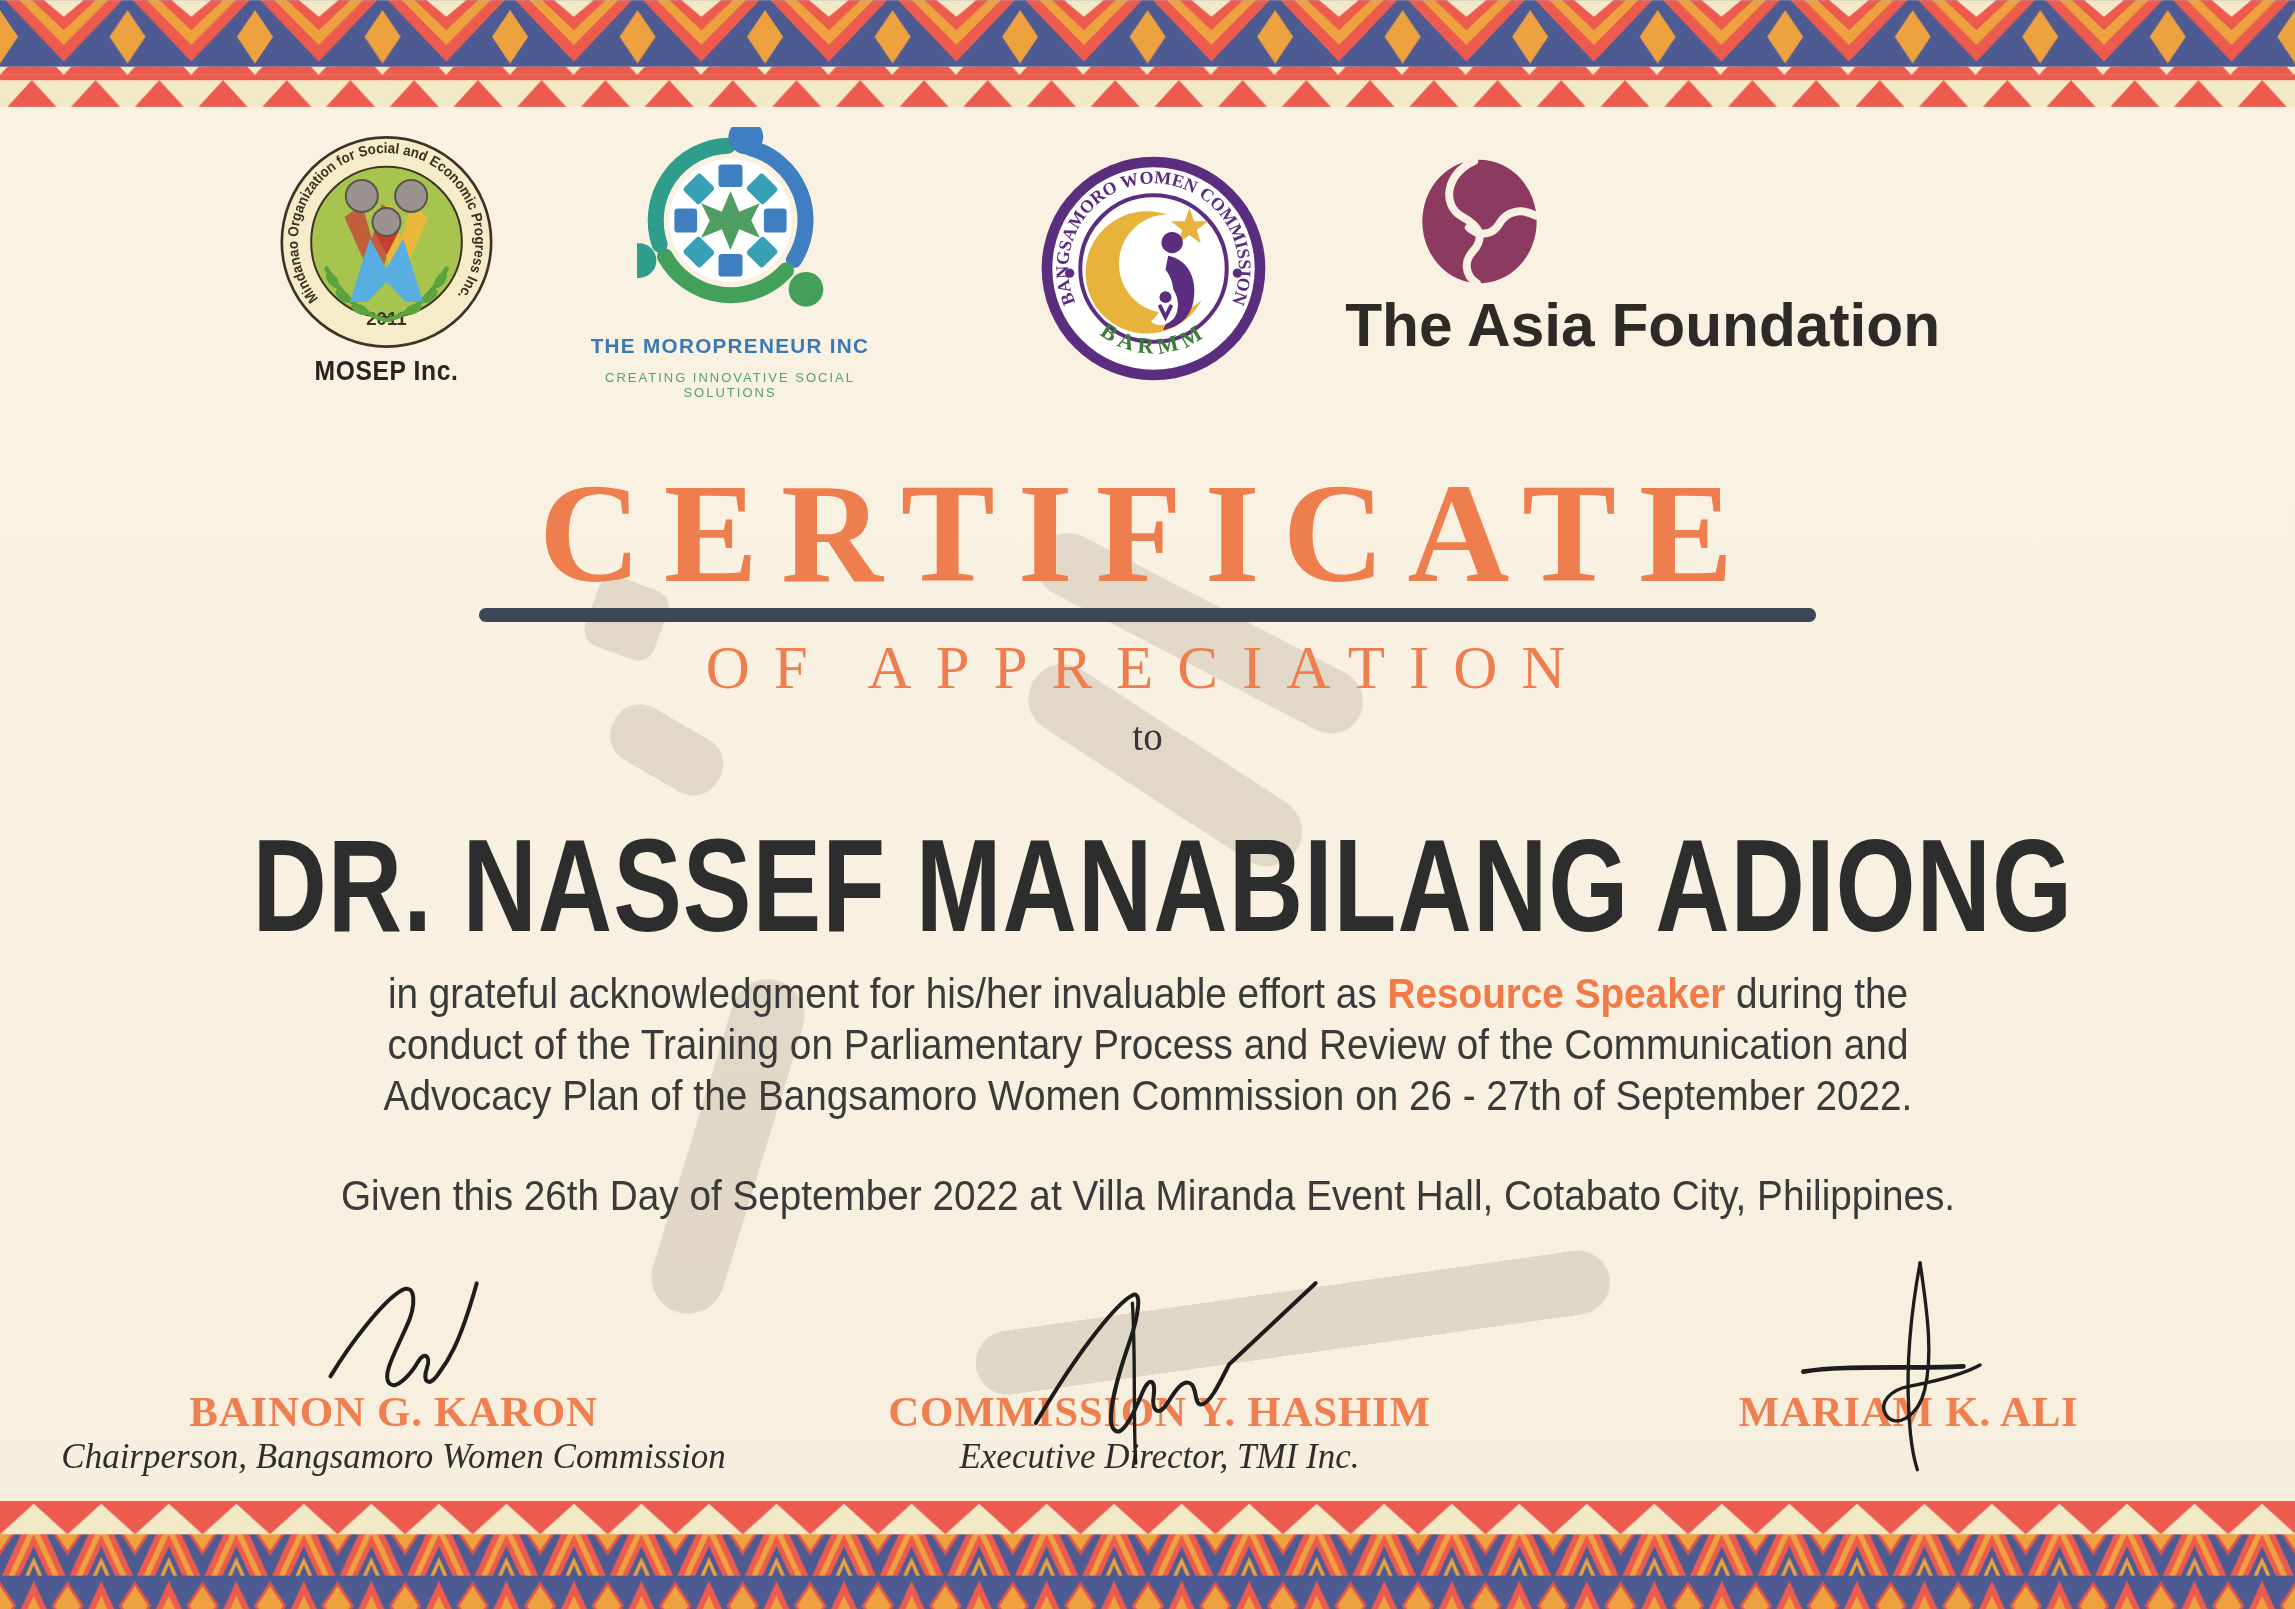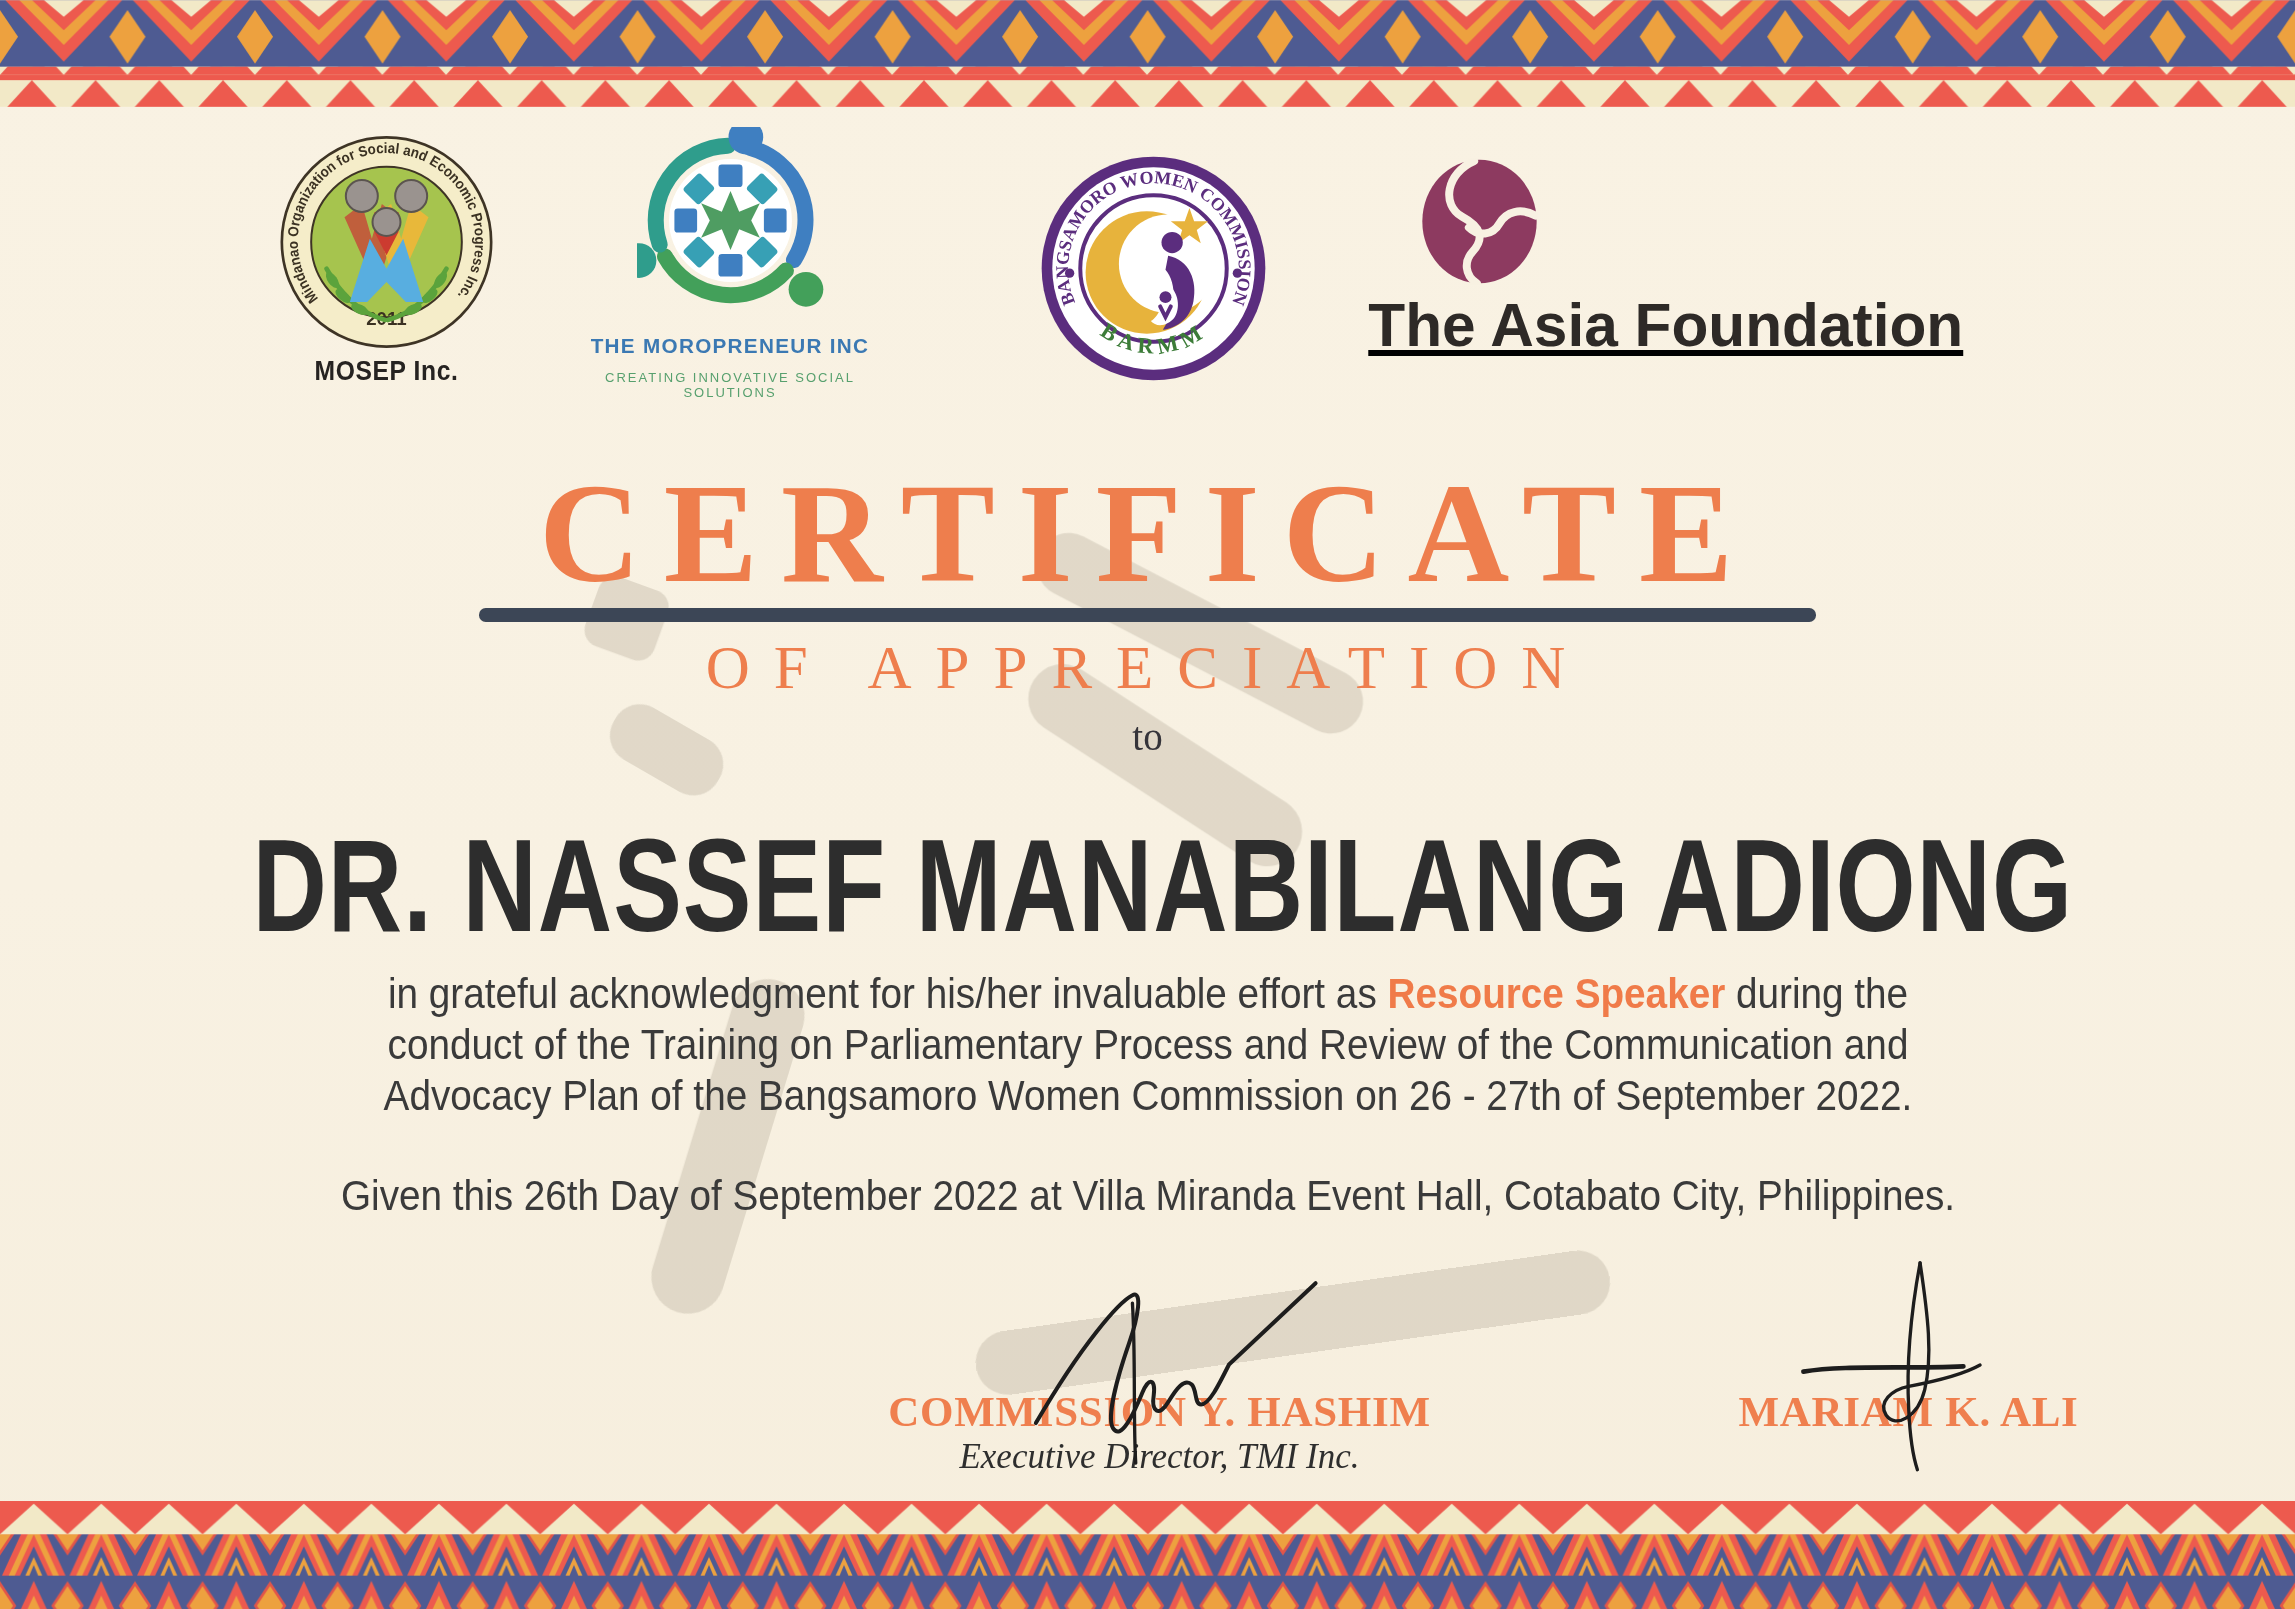--- a/index.html
+++ b/index.html
@@ -14,21 +14,21 @@
 
   
   .logo{position:absolute;z-index:2;text-align:center;}
   .logo-mosep{left:263px;top:132px;width:247px;}
   .mosep-label{margin-top:1.3px;font-weight:bold;font-size:28px;color:#262321;
     letter-spacing:0.7px;transform:scaleX(.88);transform-origin:center;}
   .logo-tmi{left:570px;top:127px;width:320px;}
   .tmi-word{margin-top:20px;font-weight:bold;font-size:20.7px;color:#3b79b3;letter-spacing:1.3px;}
   .tmi-tag{margin-top:12px;font-size:13px;color:#57a06e;letter-spacing:2px;}
   .logo-bwc{left:1035px;top:149px;width:237px;}
-  .logo-taf{left:1317px;top:158px;width:653px;text-align:right;text-decoration:underline;}
+  .logo-taf{left:1317px;top:158px;width:653px;text-align:center;}
   .taf-word{margin-top:5.3px;margin-left:5.3px;font-weight:bold;font-size:61px;color:#2e2a27;
     letter-spacing:0;transform:scaleX(.99);transform-origin:left;}
 
   
   .ctext{position:absolute;left:0;width:100%;text-align:center;z-index:2;}
   .title{top:463px;font-family:"Liberation Serif",serif;font-weight:bold;font-size:141px;
     line-height:1;letter-spacing:23px;color:#ee7e4d;}
   .rule{position:absolute;z-index:2;left:479px;top:608px;width:1337px;height:14px;
     background:#3c4656;border-radius:6.7px;}
   .subtitle{top:637px;font-family:"Liberation Serif",serif;font-size:61px;line-height:1;
@@ -248,20 +248,27 @@
   <div class="ctext to">to</div>
   <div class="ctext recipient">DR. NASSEF MANABILANG ADIONG</div>
 
   <div class="bodytext">
     <div><span>in grateful acknowledgment for his/her invaluable effort as </span><span class="hl">Resource Speaker</span><span> during the</span></div>
     <div>conduct of the Training on Parliamentary Process and Review of the Communication and</div>
     <div>Advocacy Plan of the Bangsamoro Women Commission on 26 - 27th of September 2022.</div>
   </div>
   <div class="given">Given this 26th Day of September 2022 at Villa Miranda Event Hall, Cotabato City, Philippines.</div>
 
+  <div class="sig sig-1">
+    <svg class="sigmark m1" width="240" height="133" viewBox="0 0 360 200">
+      <path d="M70,160 C100,110 150,45 178,30 C198,20 200,52 184,86 C166,126 148,158 158,170 C168,182 190,158 203,136 C212,122 221,130 215,148 C208,168 218,176 231,158 C243,142 262,120 290,20" fill="none" stroke="#1d1d1d" stroke-width="6" stroke-linecap="round"></path>
+    </svg>
+    <div class="signame">BAINON G. KARON</div>
+    <div class="sigtitle">Chairperson, Bangsamoro Women Commission</div>
+  </div>
 
   <div class="sig sig-2">
     <svg class="sigmark m2" width="373" height="207" viewBox="0 0 560 310">
       <path d="M60,240 C130,120 185,58 205,48 C220,40 214,80 200,120 C182,172 166,232 176,248 C188,266 206,228 220,194 C230,170 240,174 237,198 C233,222 245,232 259,208 C271,188 283,172 294,182 C302,190 298,212 308,212 C320,212 334,184 350,152 L480,30" fill="none" stroke="#1d1d1d" stroke-width="6" stroke-linecap="round"></path>
       <path d="M205,60 C210,140 206,240 210,300" fill="none" stroke="#1d1d1d" stroke-width="5" stroke-linecap="round"></path>
     </svg>
     <div class="signame">COMMISSION Y. HASHIM</div>
     <div class="sigtitle">Executive Director, TMI Inc.</div>
   </div>
 

